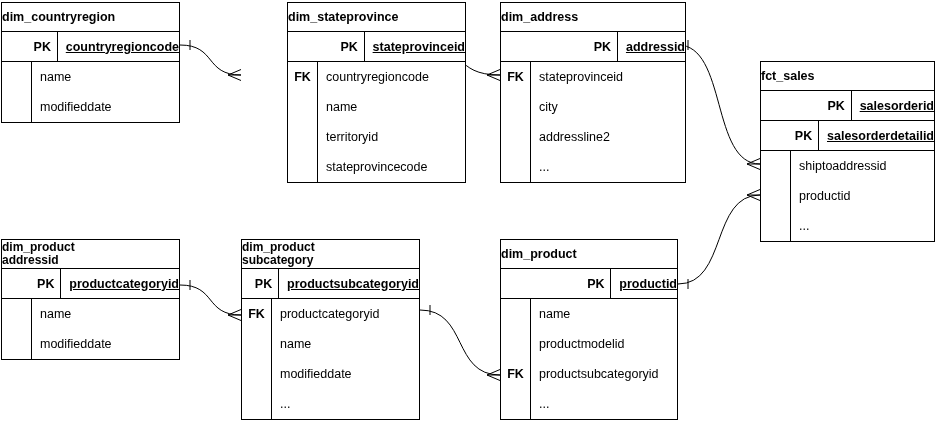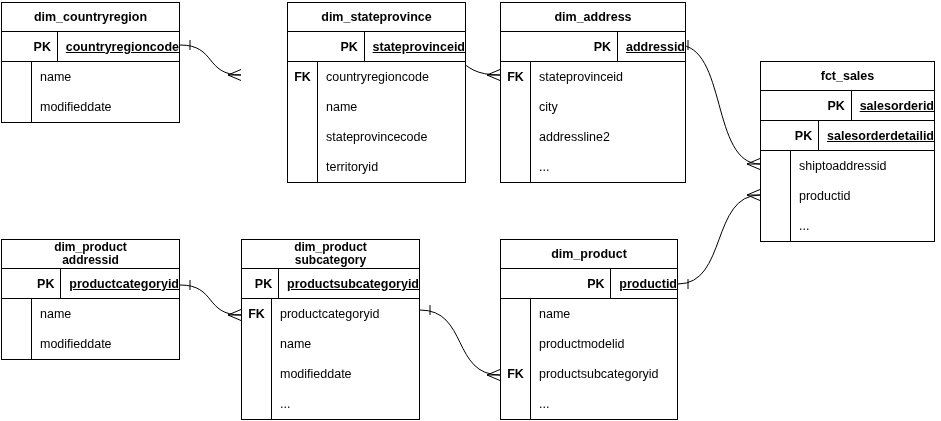--- a/index.html
+++ b/index.html
@@ -1,20 +1,20 @@
 <!DOCTYPE html>
 <html><head>
 <meta charset="utf-8">
 <style>
   html,body{margin:0;padding:0;background:#ffffff;}
   #canvas{position:relative;width:941px;height:421px;background:#ffffff;
           font-family:"Liberation Sans",sans-serif;color:#000;overflow:hidden;}
   .tbl{position:absolute;background:#fff;border:1px solid #000;box-sizing:border-box;}
   .thead{height:28px;border-bottom:1px solid #000;display:flex;flex-direction:column;
-         justify-content:center;align-items:center;font-weight:bold;font-size:12.5px;}
+         justify-content:center;font-weight:bold;font-size:12.5px;}
   .thead.twoline div{line-height:13px;font-size:12px;}
   .trow{display:flex;height:30px;font-size:12.5px;box-sizing:border-box;}
   .trow.pkrow{border-bottom:1px solid #000;justify-content:flex-end;}
   .kcell{width:30px;flex:none;border-right:1px solid #000;display:flex;
          align-items:center;justify-content:center;font-weight:bold;box-sizing:border-box;}
   .fcell{display:flex;align-items:center;padding-left:8px;white-space:nowrap;}
   .fcell.pk{font-weight:bold;text-decoration:underline;}
   #connector-layer{position:absolute;left:0;top:0;width:941px;height:421px;pointer-events:none;}
   #connector-layer path,#connector-layer line{stroke:#000;fill:none;stroke-width:1;}
 </style>
@@ -94,25 +94,25 @@
       <div class="trow">
         <div class="kcell">FK</div>
         <div class="fcell">countryregioncode</div>
       </div>
       <div class="trow">
         <div class="kcell"></div>
         <div class="fcell">name</div>
       </div>
       <div class="trow">
         <div class="kcell"></div>
+        <div class="fcell">territoryid</div>
+      </div>
+      <div class="trow">
+        <div class="kcell"></div>
         <div class="fcell">stateprovincecode</div>
-      </div>
-      <div class="trow">
-        <div class="kcell"></div>
-        <div class="fcell">territoryid</div>
       </div>
     </div>
     <div class="tbl" style="left: 500px; top: 2px; width: 186px;">
       <div class="thead">
         <div>dim_address</div>
       </div>
       <div class="trow pkrow">
         <div class="kcell">PK</div>
         <div class="fcell pk">addressid</div>
       </div>

